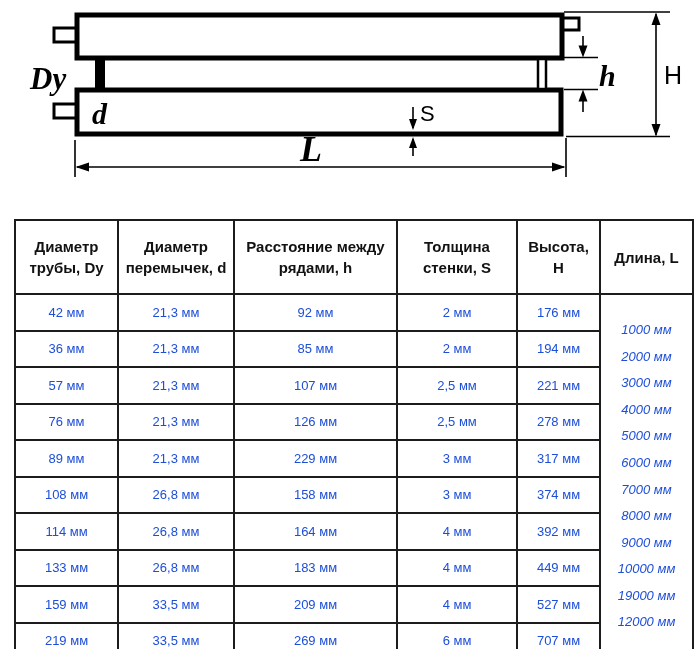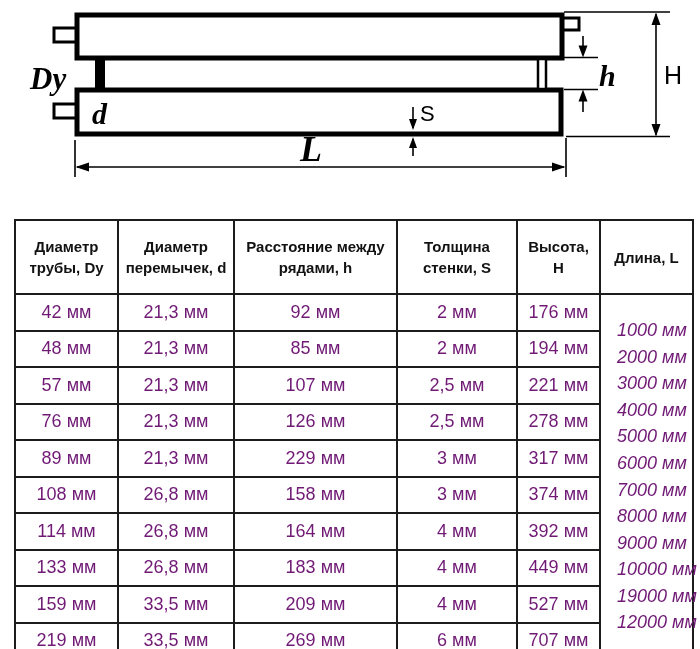--- a/index.html
+++ b/index.html
@@ -39,24 +39,24 @@
   .spec-table th {
     height: 72px;
     font-size: 15px;
     font-weight: bold;
     line-height: 1.4;
     padding: 0 3px;
     color: #121212;
   }
   .spec-table td {
     height: 34.5px;
-    font-size: 18px;
+    font-size: 13px;
     font-weight: normal;
     padding: 0 2px;
-    color: #701a75;
+    color: #1d4ed8;
     white-space: nowrap;
   }
   .spec-table td.lengths-cell {
     vertical-align: middle;
     padding: 16px;
     line-height: 26.6px;
     white-space: nowrap;
     font-style: italic;
   }
 </style>
@@ -152,21 +152,21 @@
           <div>6000 мм</div>
           <div>7000 мм</div>
           <div>8000 мм</div>
           <div>9000 мм</div>
           <div>10000 мм</div>
           <div>19000 мм</div>
           <div>12000 мм</div>
         </td>
       </tr>
       <tr>
-        <td>48 мм</td>
+        <td>36 мм</td>
         <td>21,3 мм</td>
         <td>85 мм</td>
         <td>2 мм</td>
         <td>194 мм</td>
       </tr>
       <tr>
         <td>57 мм</td>
         <td>21,3 мм</td>
         <td>107 мм</td>
         <td>2,5 мм</td>

